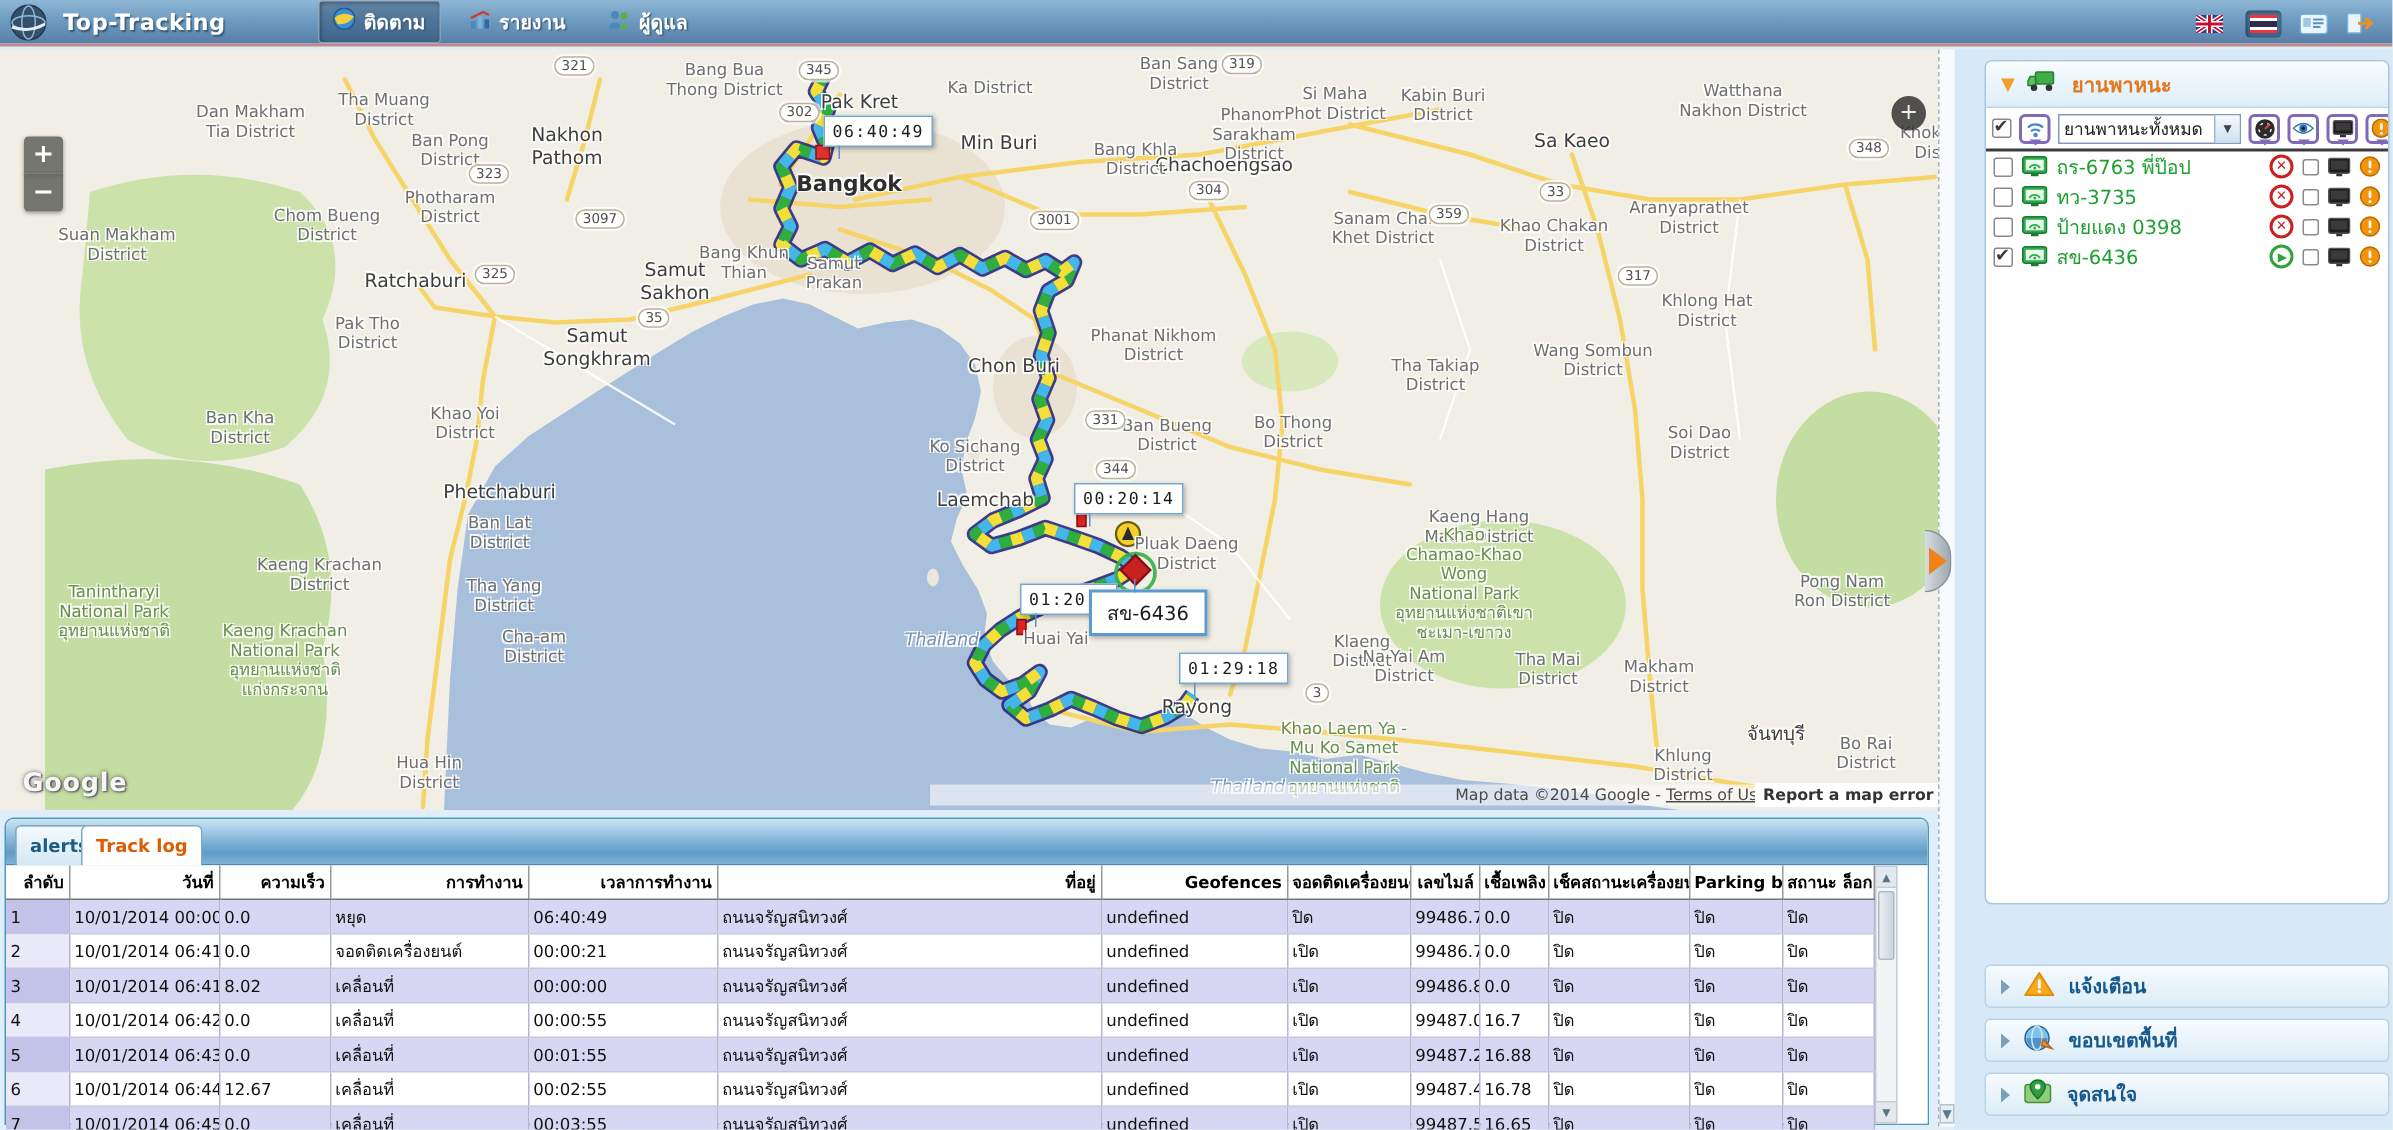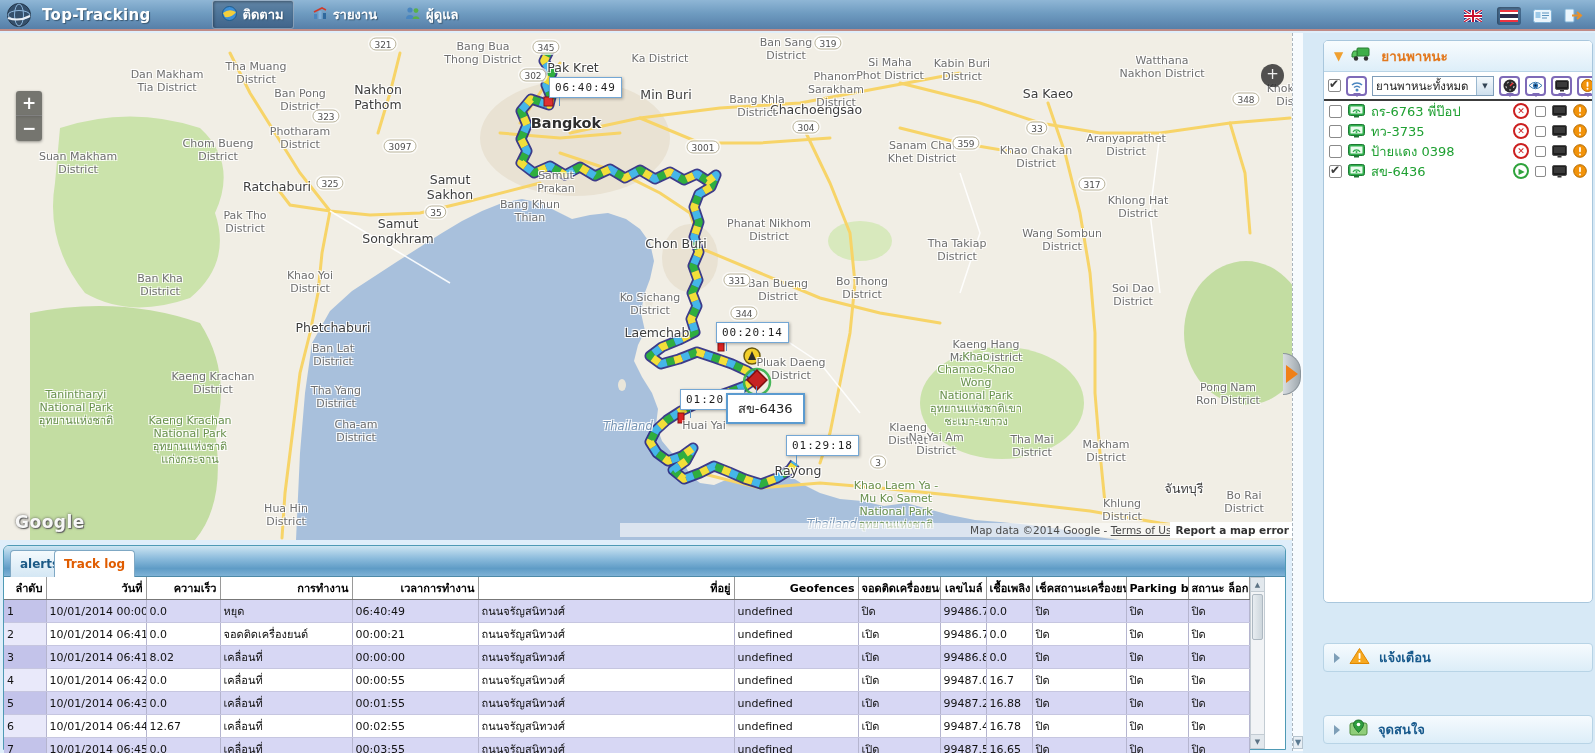--- a/index.html
+++ b/index.html
@@ -364,21 +364,21 @@
 อุทยานแห่งชาติ</div>
 
     <div class="place" style="left: 356px; top: 386px;">Cha-am
 District</div>
 
     <div class="place" style="left: 286px; top: 470px;">Hua Hin
 District</div>
 
     <div class="place C" style="left: 566px; top: 82px;">Bangkok</div>
 
-    <div class="place" style="left: 530px; top: 130px; margin-top: 36px;">Bang Khun
+    <div class="place" style="left: 496px; top: 130px;">Bang Khun
 Thian</div>
 
     <div class="place" style="left: 556px; top: 137px;">Samut
 Prakan</div>
 
     <div class="place c" style="left: 816px; top: 70px;">Chachoengsao</div>
 
     <div class="place" style="left: 757px; top: 61px;">Bang Khla
 District</div>
 
@@ -1007,20 +1007,32 @@
     <span class="arr"></span>
     <span>
       <svg width="21" height="18">
           <path d="M10.5,1.5 L20,16.5 L1,16.5 Z" fill="#f6a820" stroke="#e08700" stroke-linejoin="round"></path>
           <rect x="9.6" y="6" width="1.9" height="6" rx="0.9" fill="#fff"></rect>
           <circle cx="10.5" cy="14" r="1.1" fill="#fff"></circle>
         </svg>
     </span>
     <span class="alabel">แจ้งเตือน</span>
   </div>
+  <div class="acc" style="top:646px">
+    <span class="arr"></span>
+    <span>
+      <svg width="21" height="18">
+          <circle cx="9" cy="9" r="8" fill="#7ec3ea" stroke="#2c5f94"></circle>
+          <path d="M2,9 a7,7 0 0 0 14,0 z" fill="#4f93c8"></path>
+          <ellipse cx="9" cy="9" rx="3.5" ry="8" fill="none" stroke="#cde7f5"></ellipse>
+          <path d="M13,10 l6,6 l-7,-2 z" fill="#e8913a" stroke="#b5641a"></path>
+        </svg>
+    </span>
+    <span class="alabel">ขอบเขตพื้นที่</span>
+  </div>
   <div class="acc" style="top:682px">
     <span class="arr"></span>
     <span>
       <svg width="20" height="17">
           <rect x="1" y="4" width="17" height="12" rx="2" fill="#8fce7a" stroke="#4e8f3c"></rect>
           <path d="M9.5,1 c3,0 5,2 5,4.5 c0,3 -5,8 -5,8 c0,0 -5,-5 -5,-8 C4.5,3 6.5,1 9.5,1 z" fill="#2e9e3f" stroke="#1c6e2a"></path>
           <circle cx="9.5" cy="5.5" r="1.8" fill="#fff"></circle>
         </svg>
     </span>
     <span class="alabel">จุดสนใจ</span>

